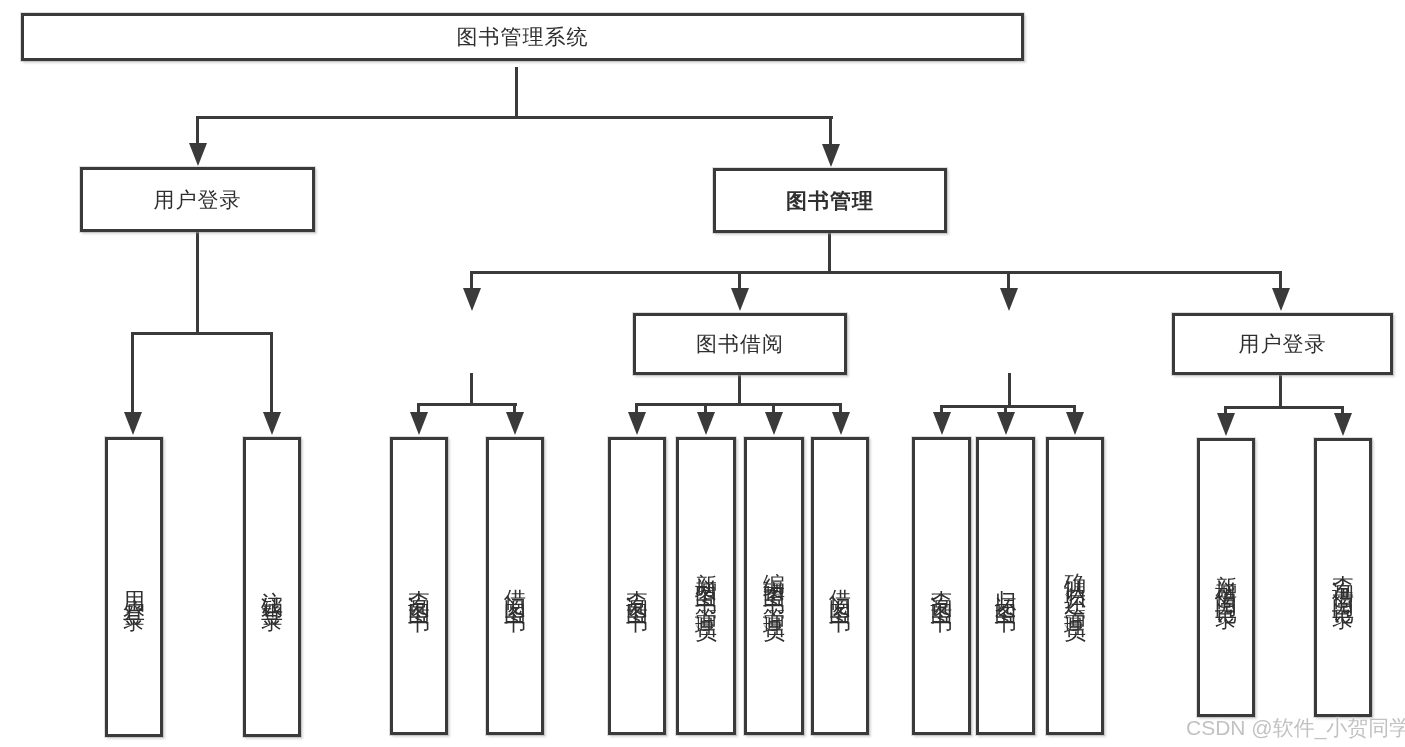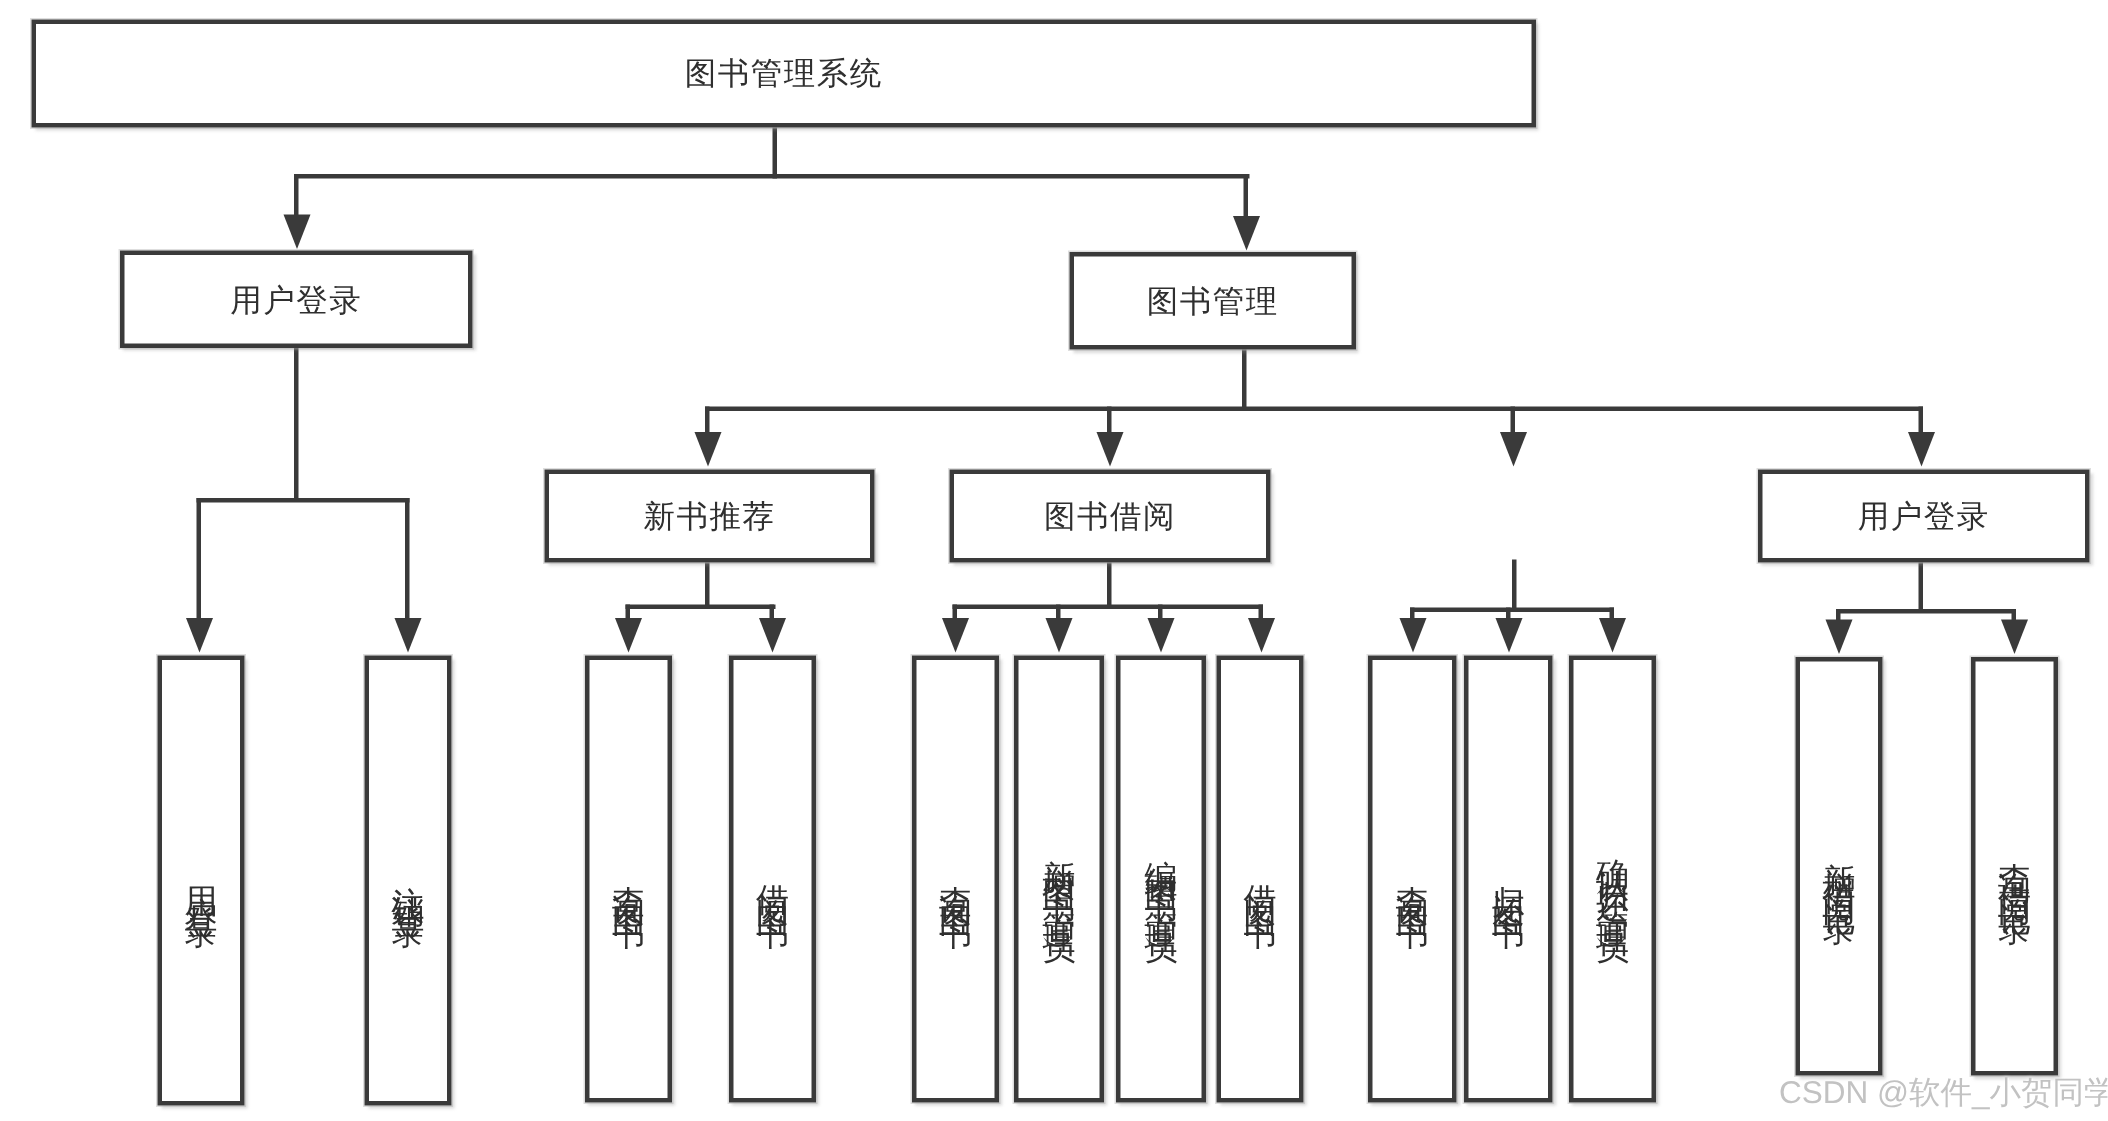--- a/index.html
+++ b/index.html
@@ -86,34 +86,31 @@
   <div class="arrow" style="left:628px;top:412px;"></div>
   <div class="arrow" style="left:697px;top:412px;"></div>
   <div class="arrow" style="left:765px;top:412px;"></div>
   <div class="arrow" style="left:832px;top:412px;"></div>
   <div class="arrow" style="left:933px;top:412px;"></div>
   <div class="arrow" style="left:997px;top:412px;"></div>
   <div class="arrow" style="left:1066px;top:412px;"></div>
   <div class="arrow" style="left:1217px;top:413px;"></div>
   <div class="arrow" style="left:1334px;top:413px;"></div>
 
-  <div class="node" style="left:21px;top:13px;width:1003px;height:72px;">
+  <div class="node" style="left:21px;top:13px;width:1003px;height:48px;">
     <span class="hlabel">图书管理系统</span>
   </div>
 
   <div class="node" style="left:80px;top:167px;width:235px;height:65px;">
     <span class="hlabel">用户登录</span>
   </div>
-  <div class="node" style="left:713px;top:168px;width:191px;height:65px;">
+  <div class="node" style="left:713px;top:168px;width:234px;height:65px;font-weight:bold;">
     <span class="hlabel">图书管理</span>
   </div>
 
-  <div class="node" style="left:363px;top:313px;width:220px;height:62px;">
-    <span class="hlabel">新书推荐</span>
-  </div>
   <div class="node" style="left:633px;top:313px;width:214px;height:62px;text-align:center;">
     <span class="hlabel">图书借阅</span>
   </div>
   <div class="node" style="left:1172px;top:313px;width:221px;height:62px;">
     <span class="hlabel">用户登录</span>
   </div>
 
   <div class="node" style="left:105px;top:437px;width:58px;height:300px;">
     <span class="vtext">用户登录</span>
   </div>

